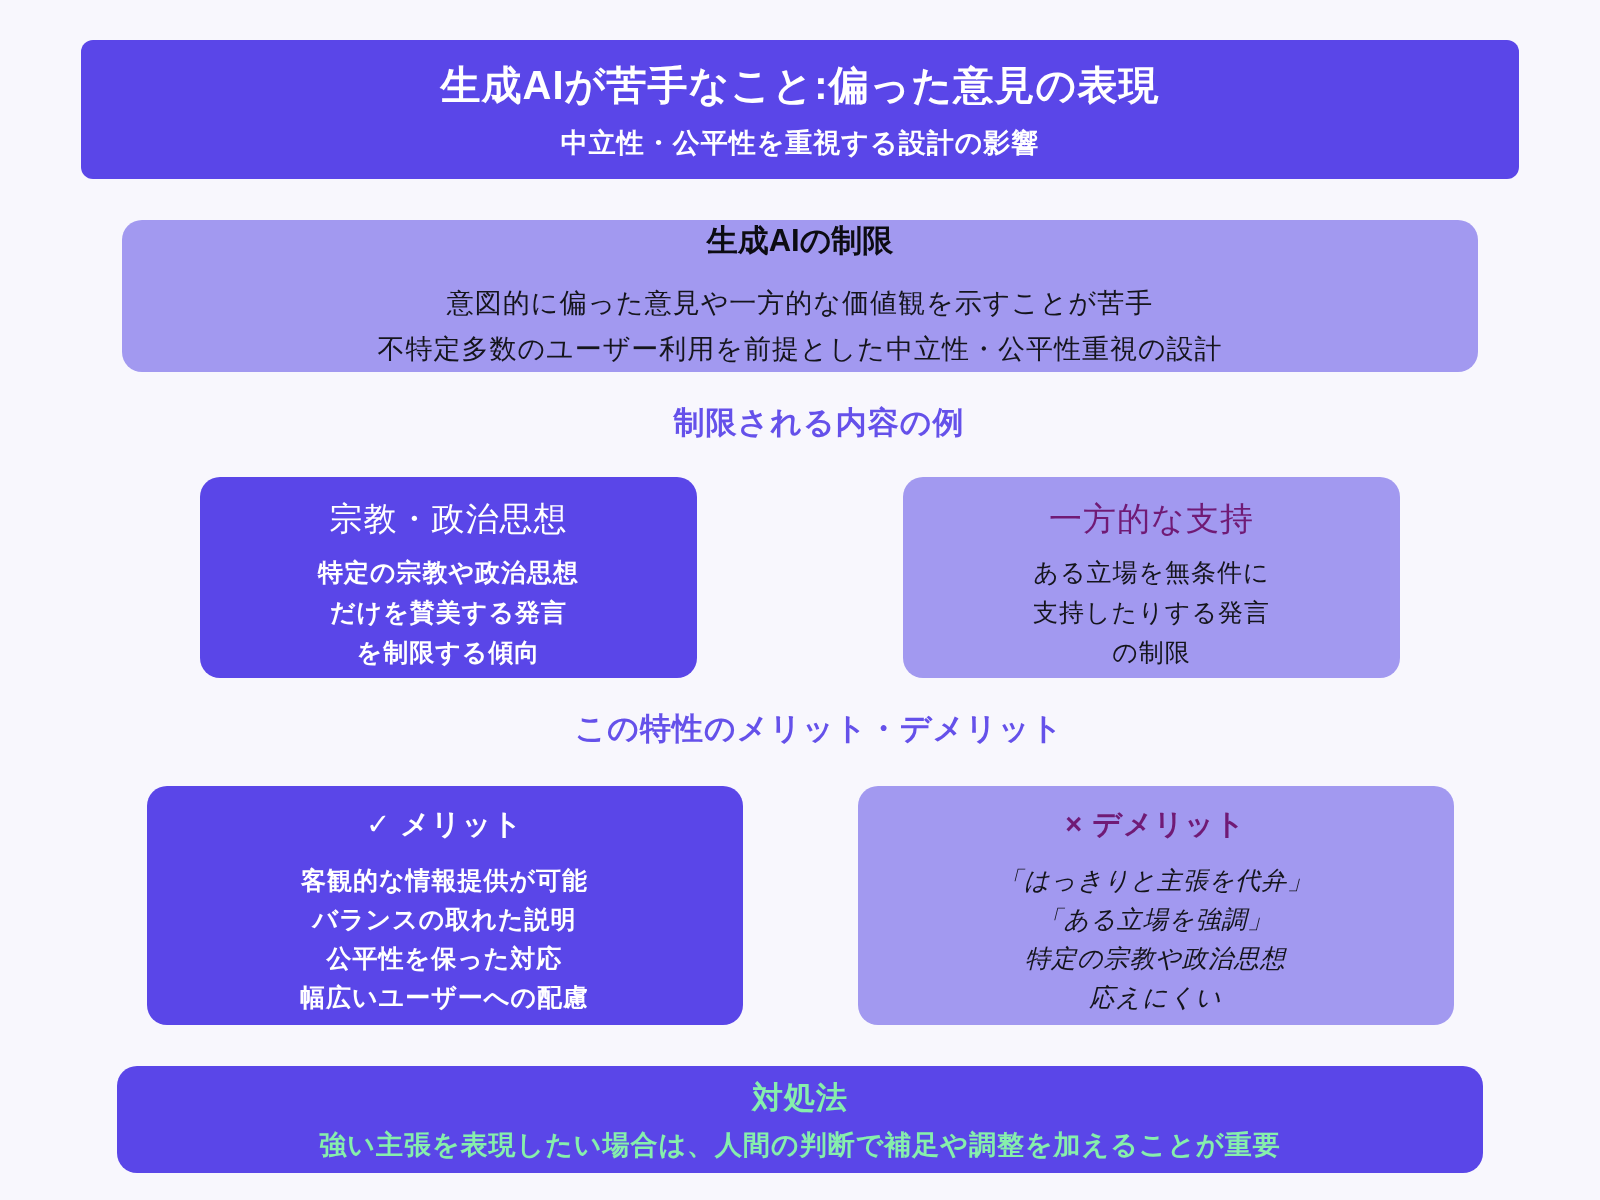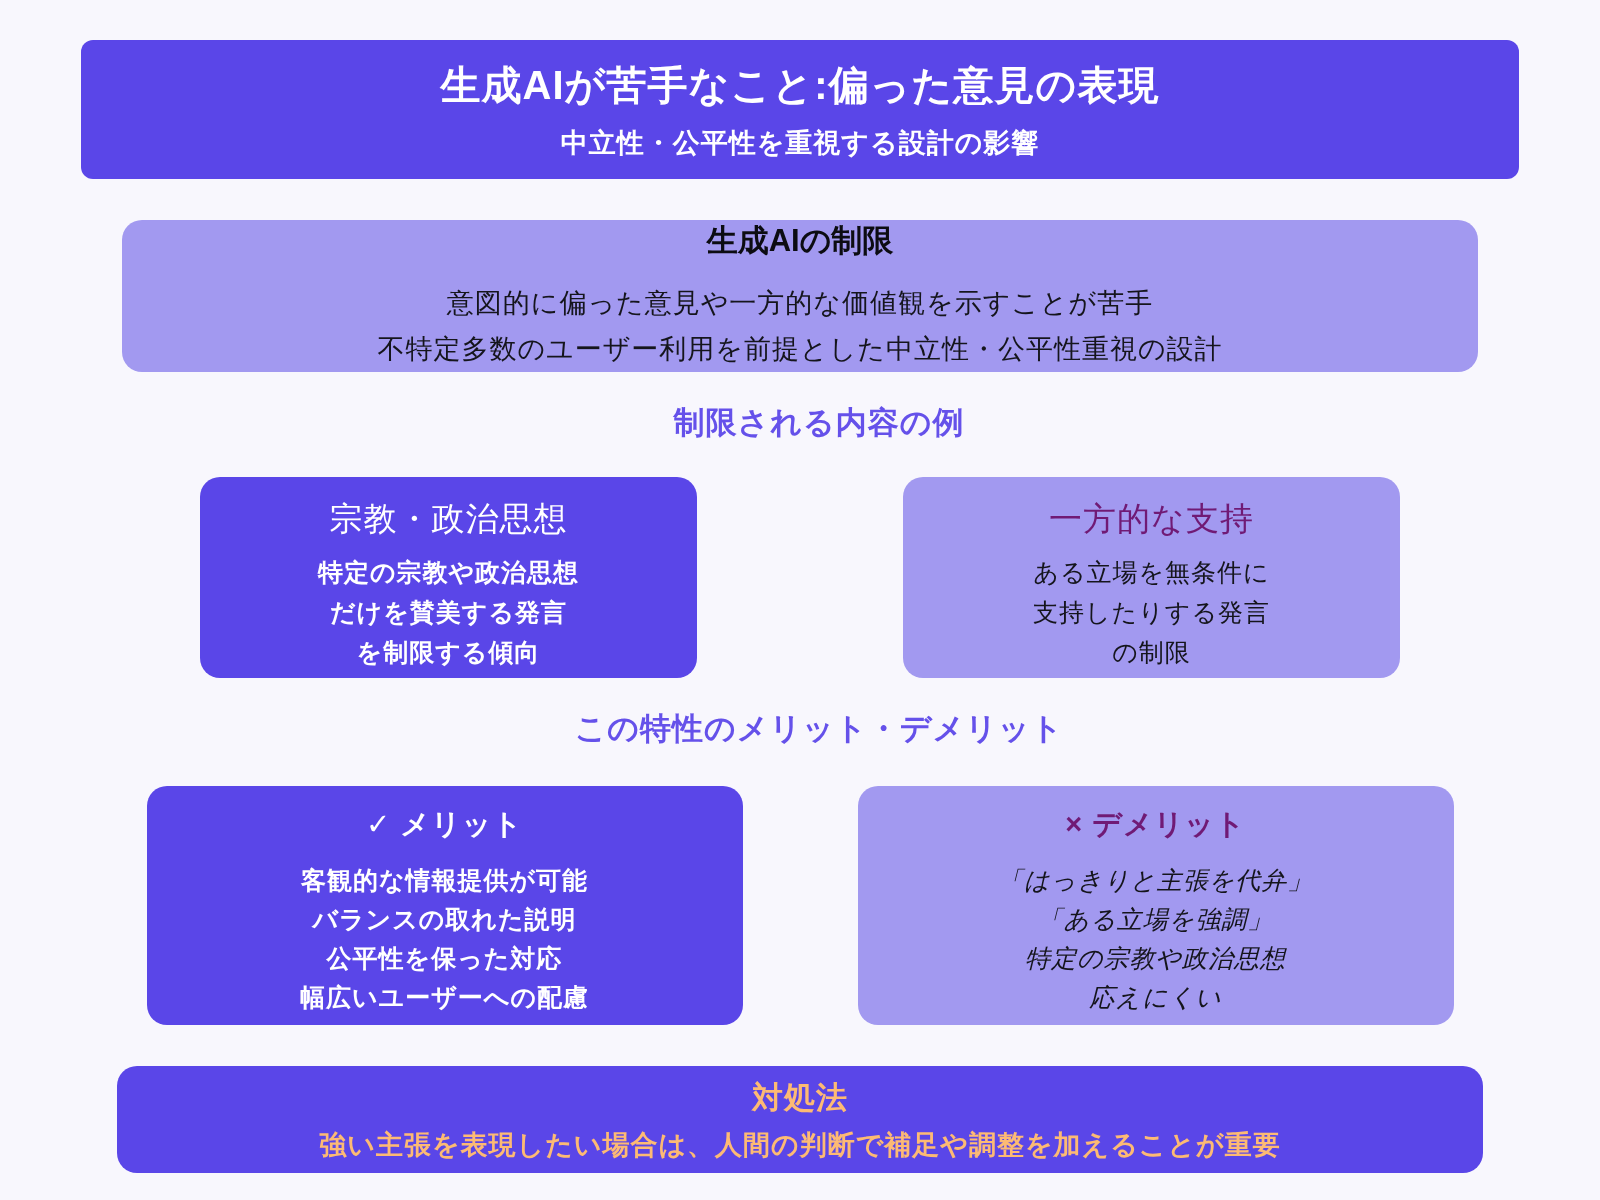--- a/index.html
+++ b/index.html
@@ -74,21 +74,21 @@
   .card-pc .card-line{font-size:25px;margin:0;line-height:39px;letter-spacing:1px;}
   .card-pc.card-dark .card-line{font-weight:bold;}
   .card-pc.card-light .card-line{font-weight:400;font-style:italic;}
 
   .footer-banner{
     margin:41px 117px 0;
     height:107px;
     background:var(--accent-dark);
     border-radius:20px;
     display:flex;flex-direction:column;align-items:center;justify-content:center;
-    color:#fdba74;text-align:center;
+    color:#86efac;text-align:center;
   }
   .footer-title{font-size:31px;font-weight:bold;margin:0 0 8px;letter-spacing:1px;}
   .footer-line{font-size:27px;font-weight:bold;margin:0;letter-spacing:1px;}
 </style>
 </head>
 <body>
 
 <div class="page">
 
   <header class="banner">

